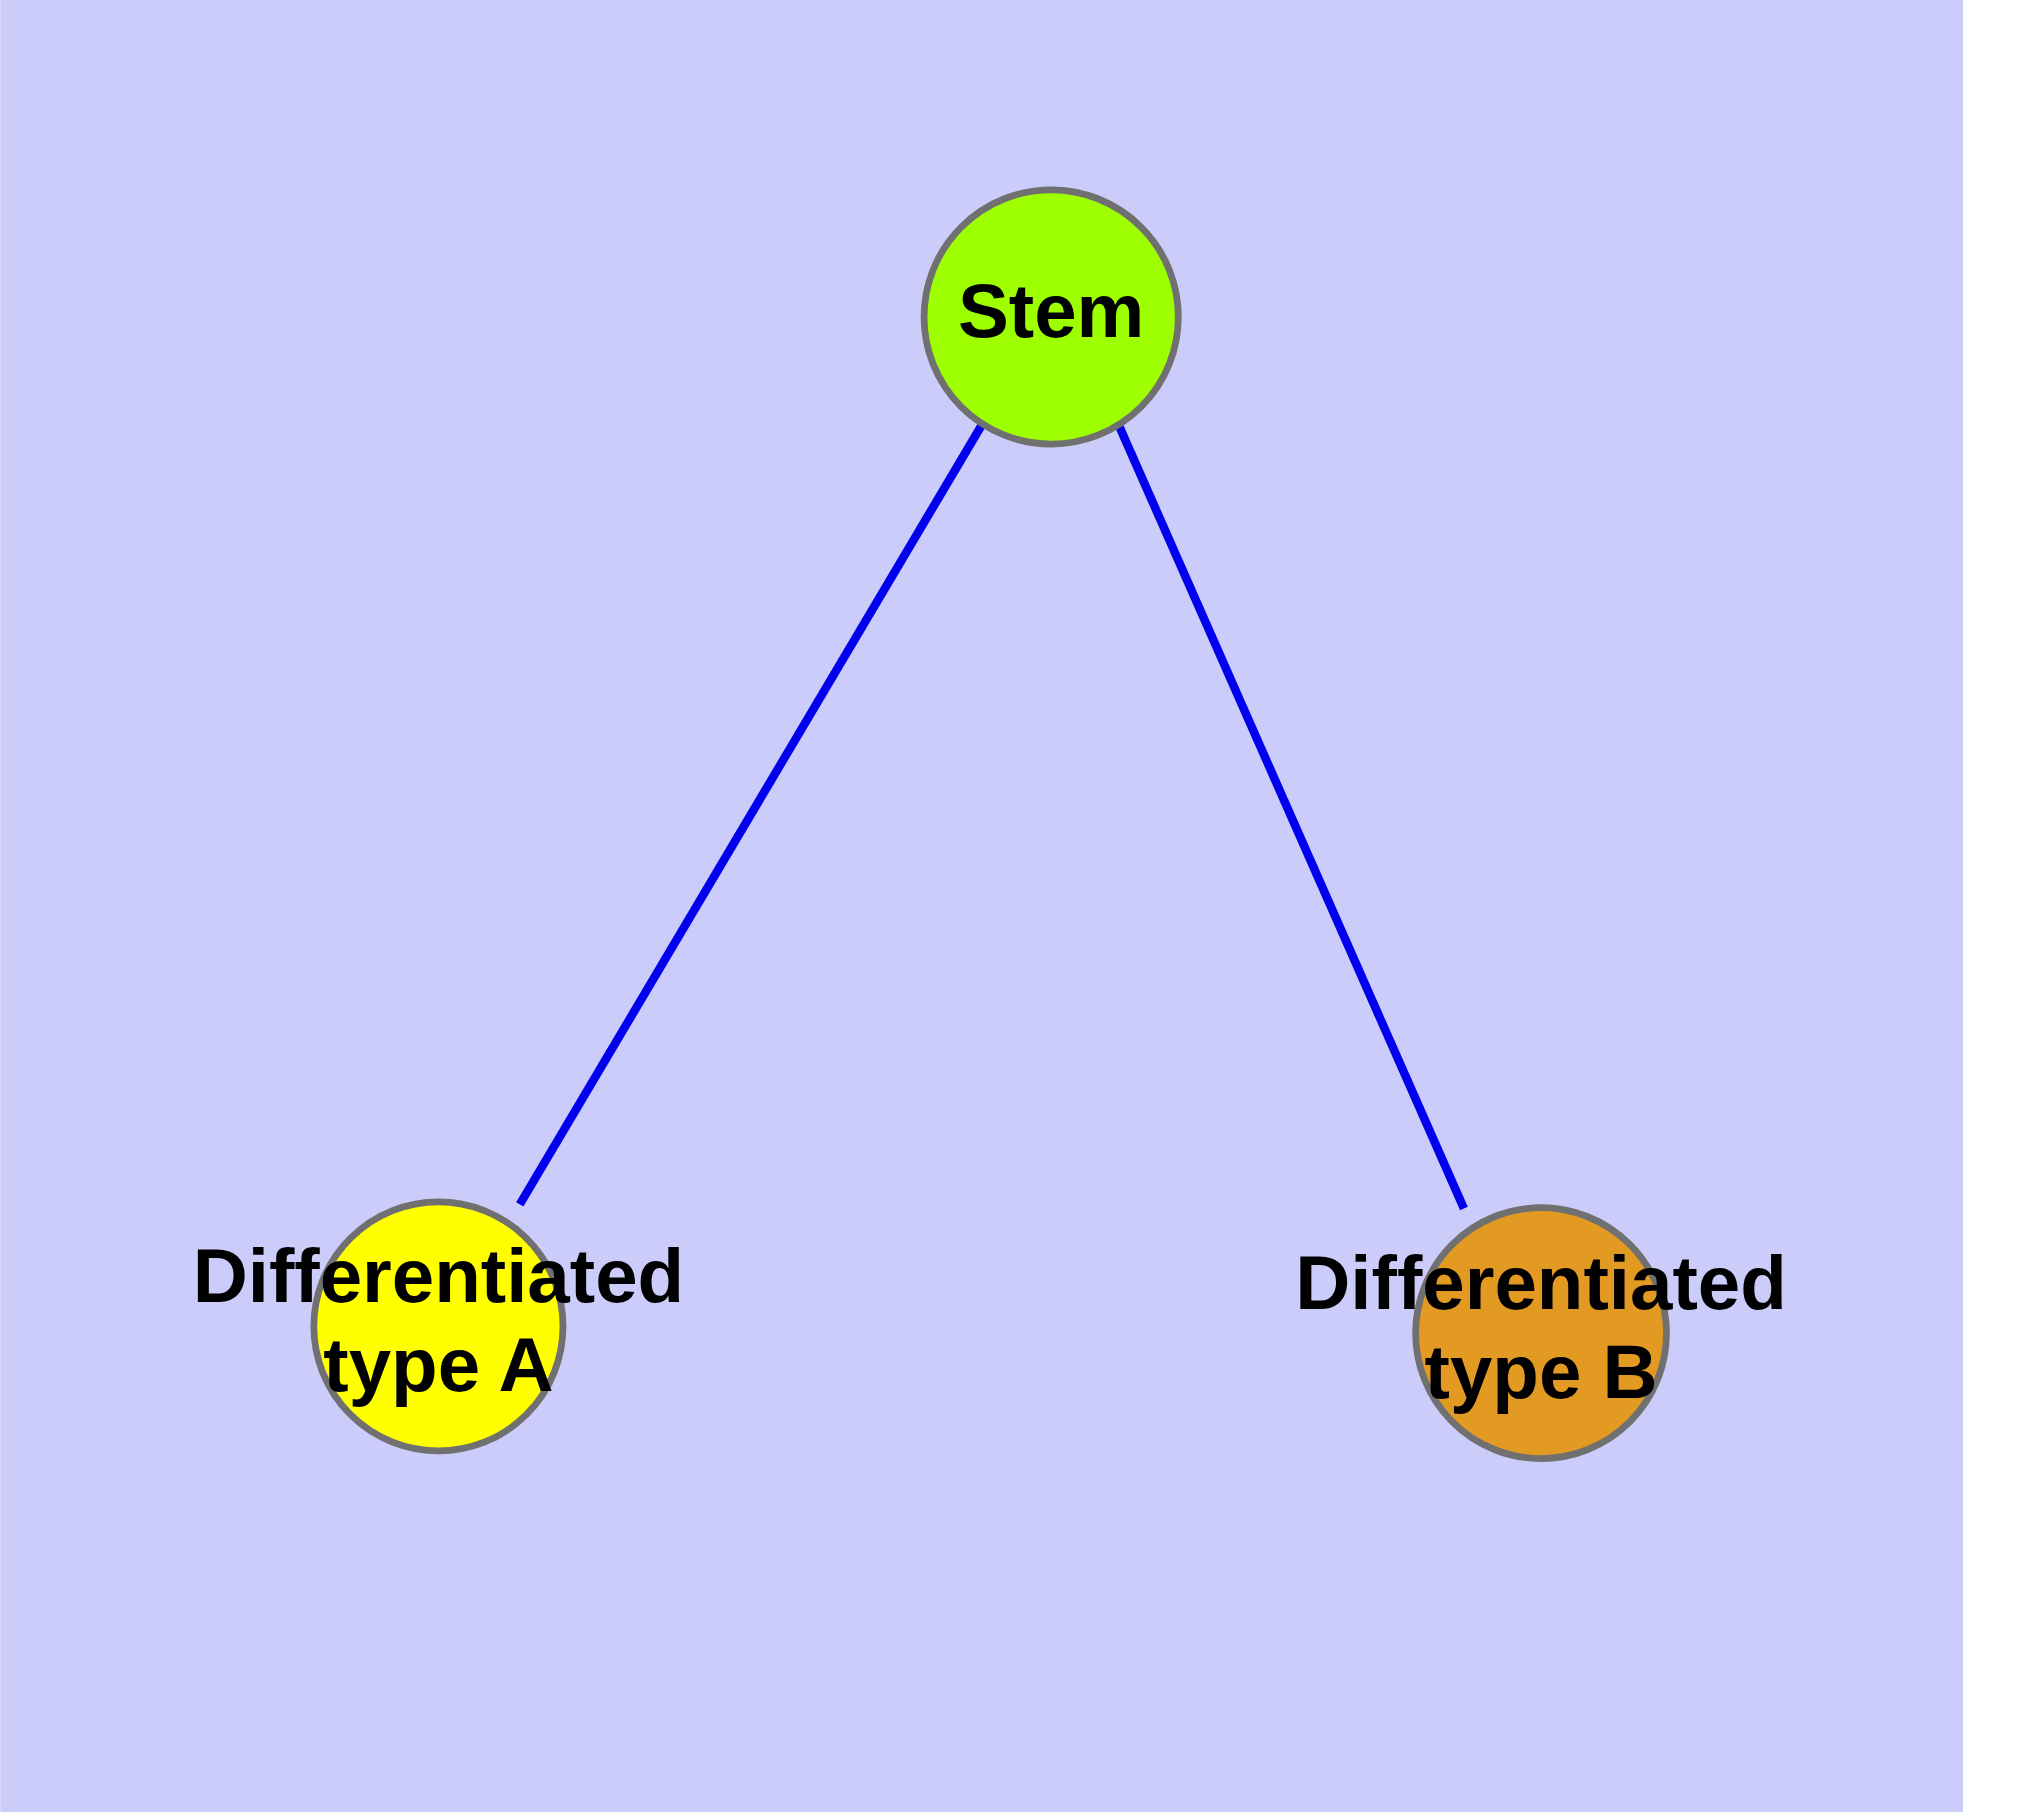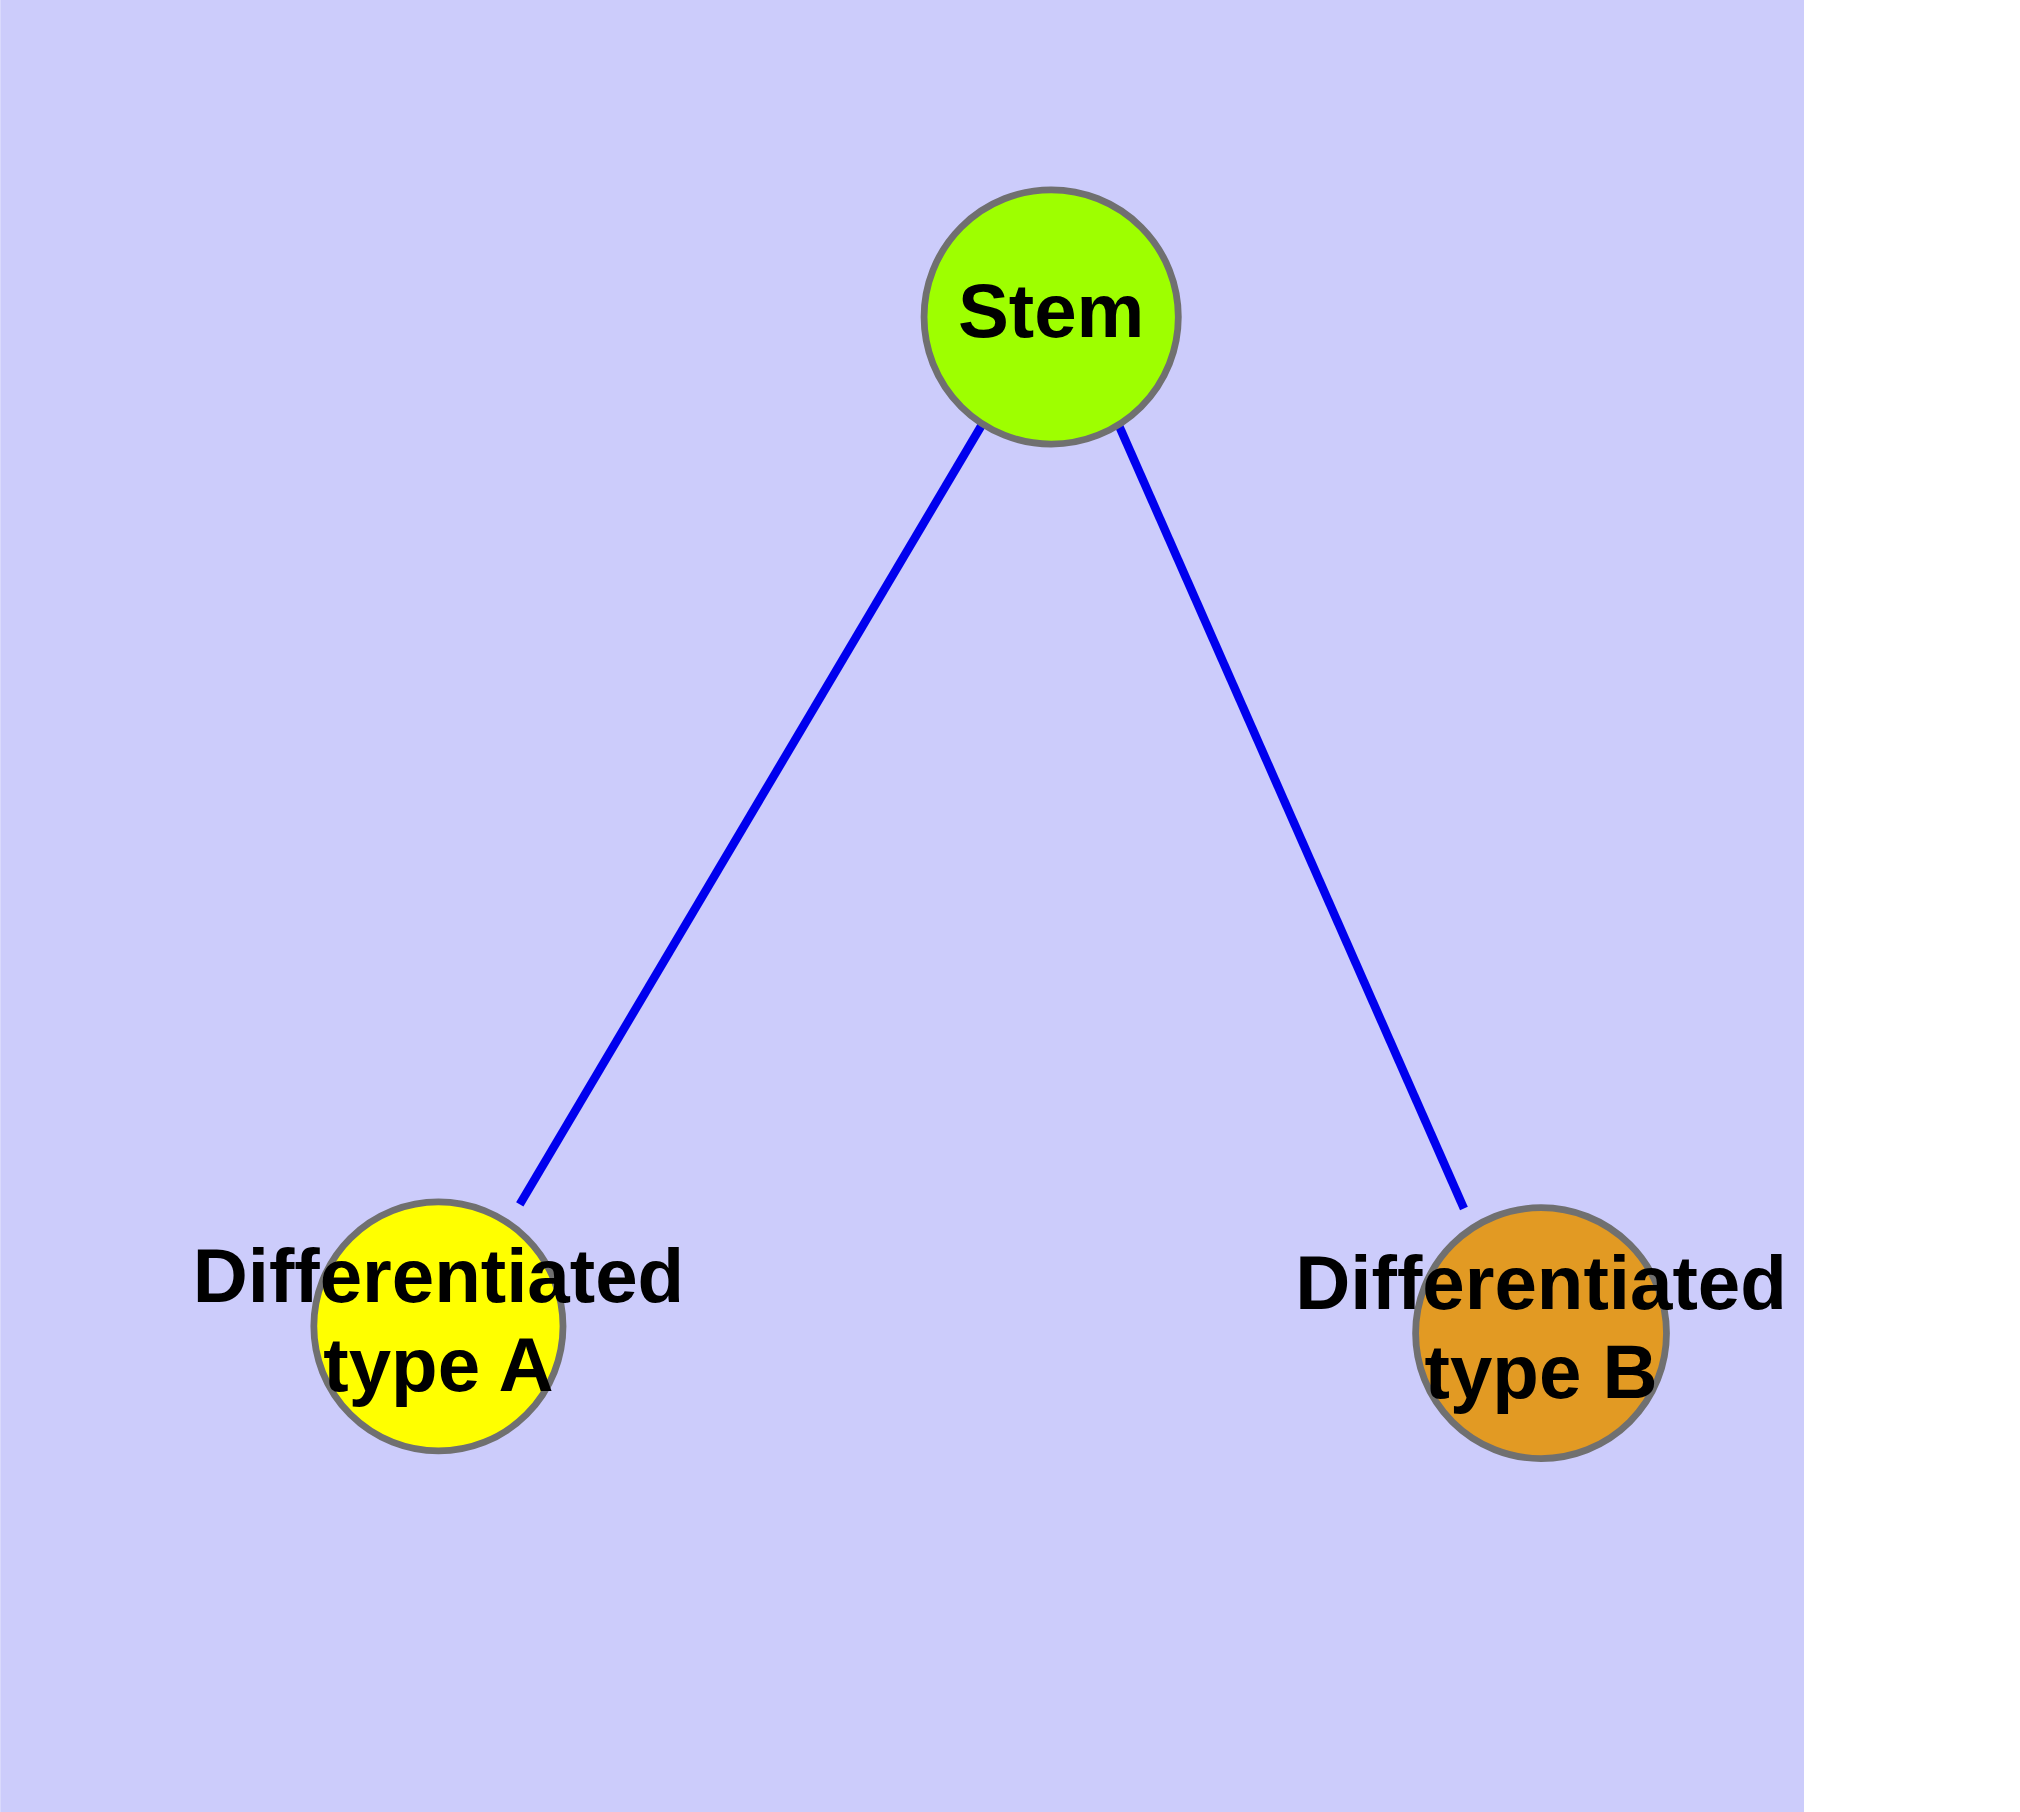--- a/index.html
+++ b/index.html
@@ -29,21 +29,21 @@
     font-family: "Liberation Sans", sans-serif;
     font-weight: bold;
     fill: #000000;
     text-anchor: middle;
     dominant-baseline: middle;
   }
 </style>
 </head>
 <body>
 
-<div id="canvas" style="width: 1804px; height: 1812px;">
+<div id="canvas" style="width: 1963px; height: 1812px;">
   <svg id="graph-svg" viewBox="0 0 2384 2138" xmlns="http://www.w3.org/2000/svg" style="width: 2021px; height: 1812px;">
 
     <rect id="bg-rect" x="0" y="0" width="2384" height="2138" fill="#ccccfb"></rect>
 
     <g id="edges-group">
         <line x1="1159" y1="500" x2="613" y2="1421" stroke="#0000ee" stroke-width="10" class="edge-line"></line>
         <line x1="1319" y1="500" x2="1727" y2="1426" stroke="#0000ee" stroke-width="10" class="edge-line"></line>
       </g>
     <g id="nodes-group">
         <circle cx="1240" cy="374" r="150" fill="#9eff00" stroke="#707070" stroke-width="8" class="node-circle"></circle>

